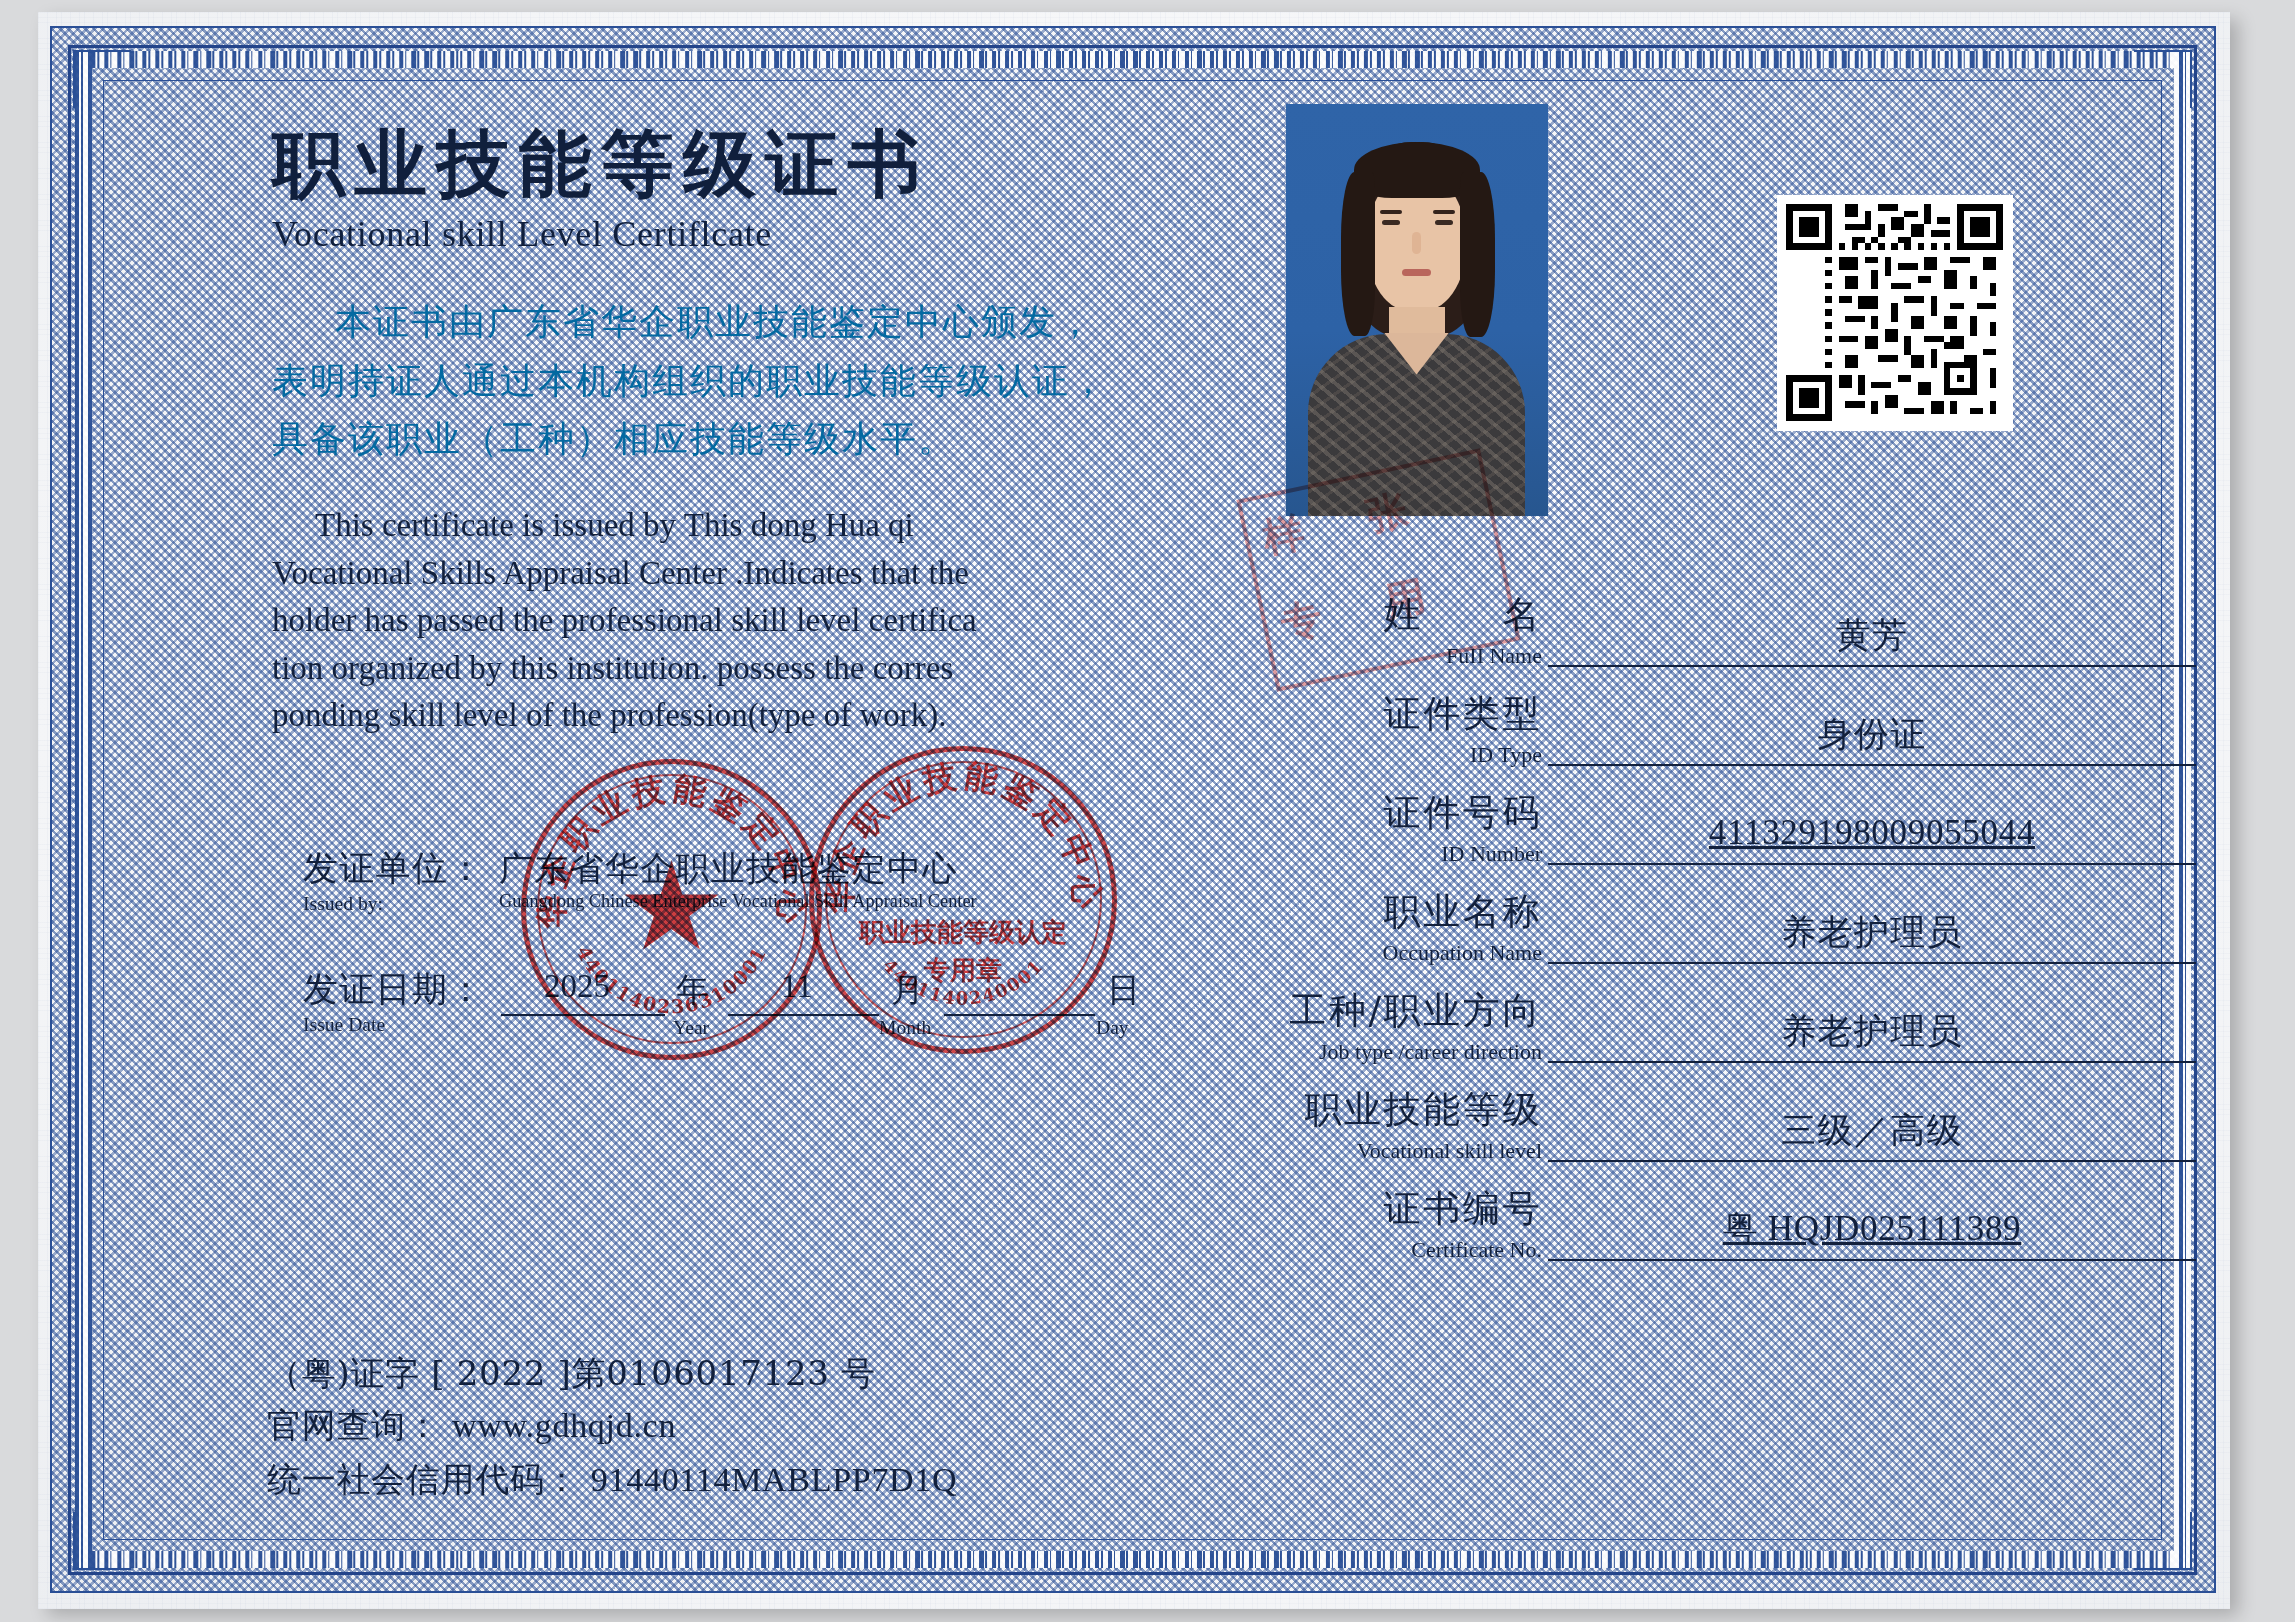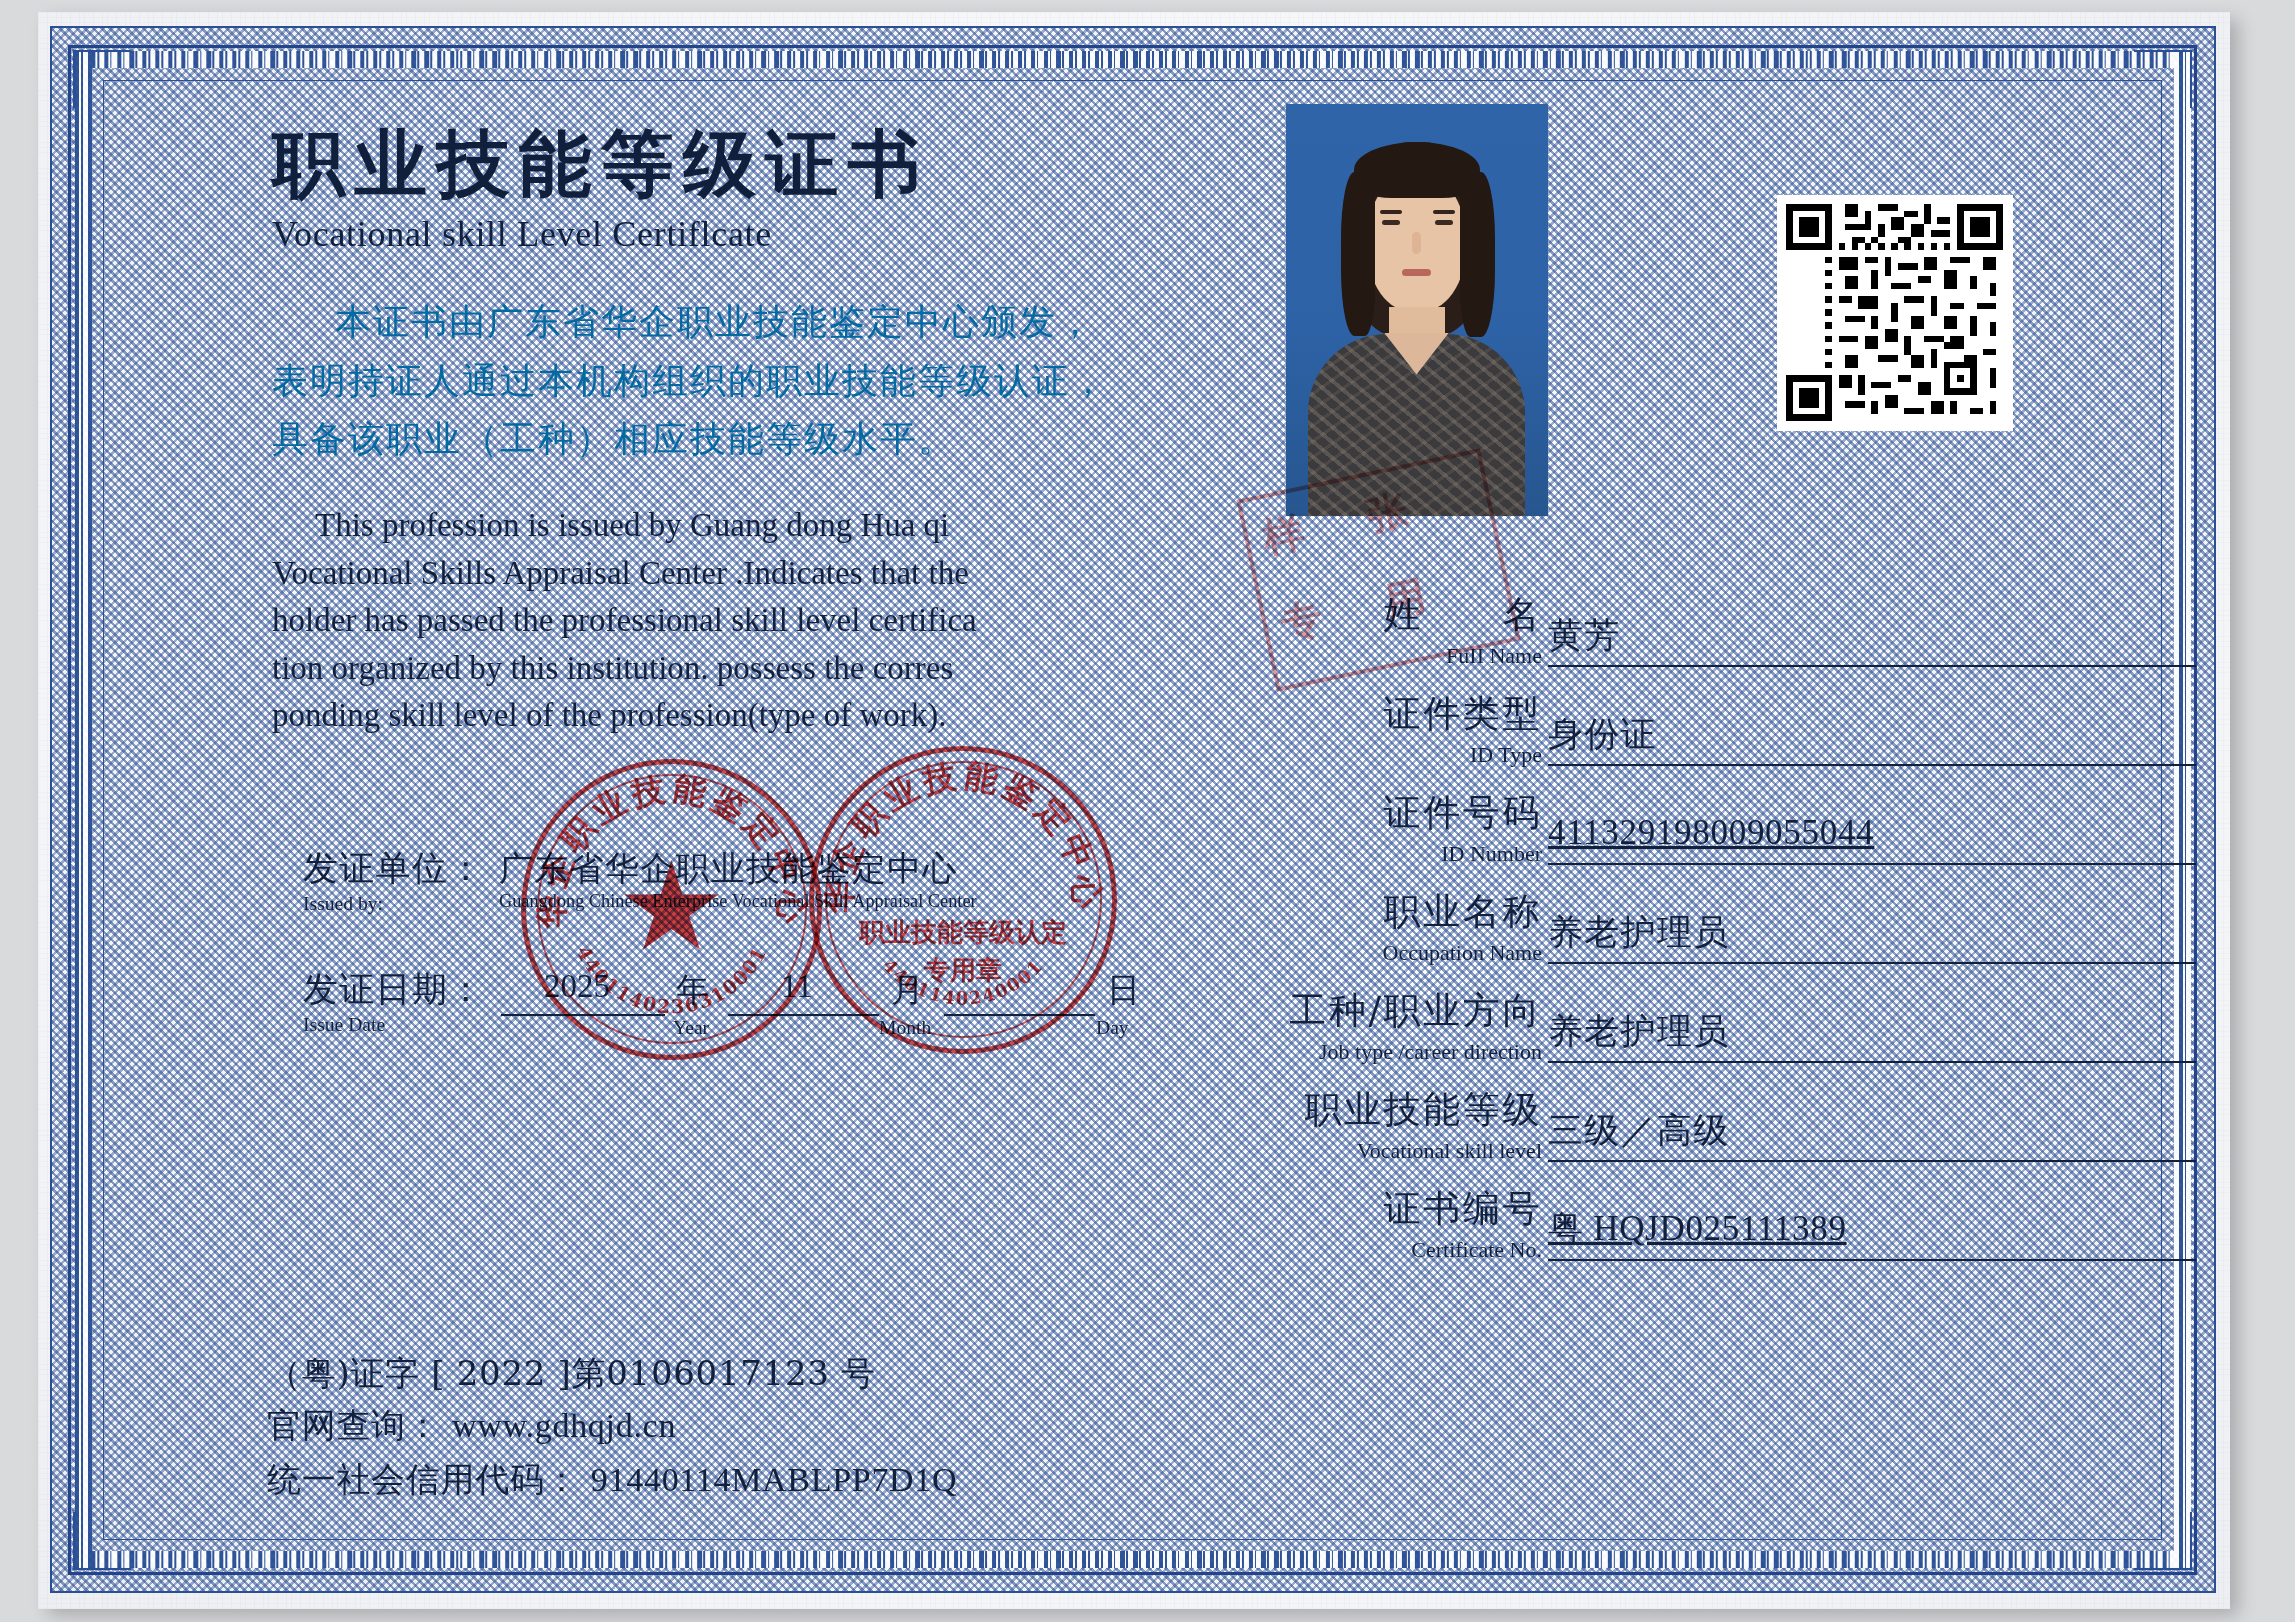--- a/index.html
+++ b/index.html
@@ -144,21 +144,21 @@
 
   
   .fields{position:absolute;left:1119px;top:497px;width:962px;}
   .field{position:relative;height:99px;}
   .f-lbl{position:absolute;left:0;top:1.3px;width:308px;text-align:right;color:#12203c;}
   .f-lbl .cn{display:block;font-size:37px;font-family:"DejaVu Serif",serif;letter-spacing:2.6px;}
   .f-lbl .en{display:block;font-size:22px;font-family:"Liberation Serif",serif;margin-top:2.6px;}
   .f-val{
     position:absolute;left:314px;right:0;top:18.3px;height:58px;
     border-bottom:2px solid #12203c;
-    color:#12203c;
+    text-align:center;color:#12203c;
     font-size:35px;font-family:"DejaVu Serif",serif;
     line-height:56px;letter-spacing:1.3px;
   }
   .f-val.num{font-family:"Liberation Serif",serif;letter-spacing:0.7px;text-decoration:underline;}
 
   
   .stamp{
     position:absolute;border-radius:50%;
     border:5.9px solid rgba(201,28,30,.80);
     color:rgba(201,28,30,.85);
@@ -216,21 +216,21 @@
         <div class="title-cn">职业技能等级证书</div>
         <div class="title-en">Vocational skill Level  Certiflcate</div>
 
         <div class="para-cn">
           <span class="ind"></span><span>本证书由广东省华企职业技能鉴定中心颁发，</span><br>
           <span>表明持证人通过本机构组织的职业技能等级认证，</span><br>
           <span>具备该职业（工种）相应技能等级水平。</span>
         </div>
 
         <div class="para-en">
-          <span class="ind"></span><span>This profession is issued by Guang dong Hua qi</span><br>
+          <span class="ind"></span><span>This certificate is issued by This dong Hua qi</span><br>
           <span>Vocational Skills Appraisal Center .Indicates that the</span><br>
           <span>holder has passed the professional skill level certifica</span><br>
           <span>tion organized by this institution. possess the corres</span><br>
           <span>ponding  skill level of the profession(type of  work).</span>
         </div>
       </div>
 
       <div class="issue-block">
         <div class="issue-row" style="height:92px;">
           <div class="issue-line" style="left:0;top:0;">

